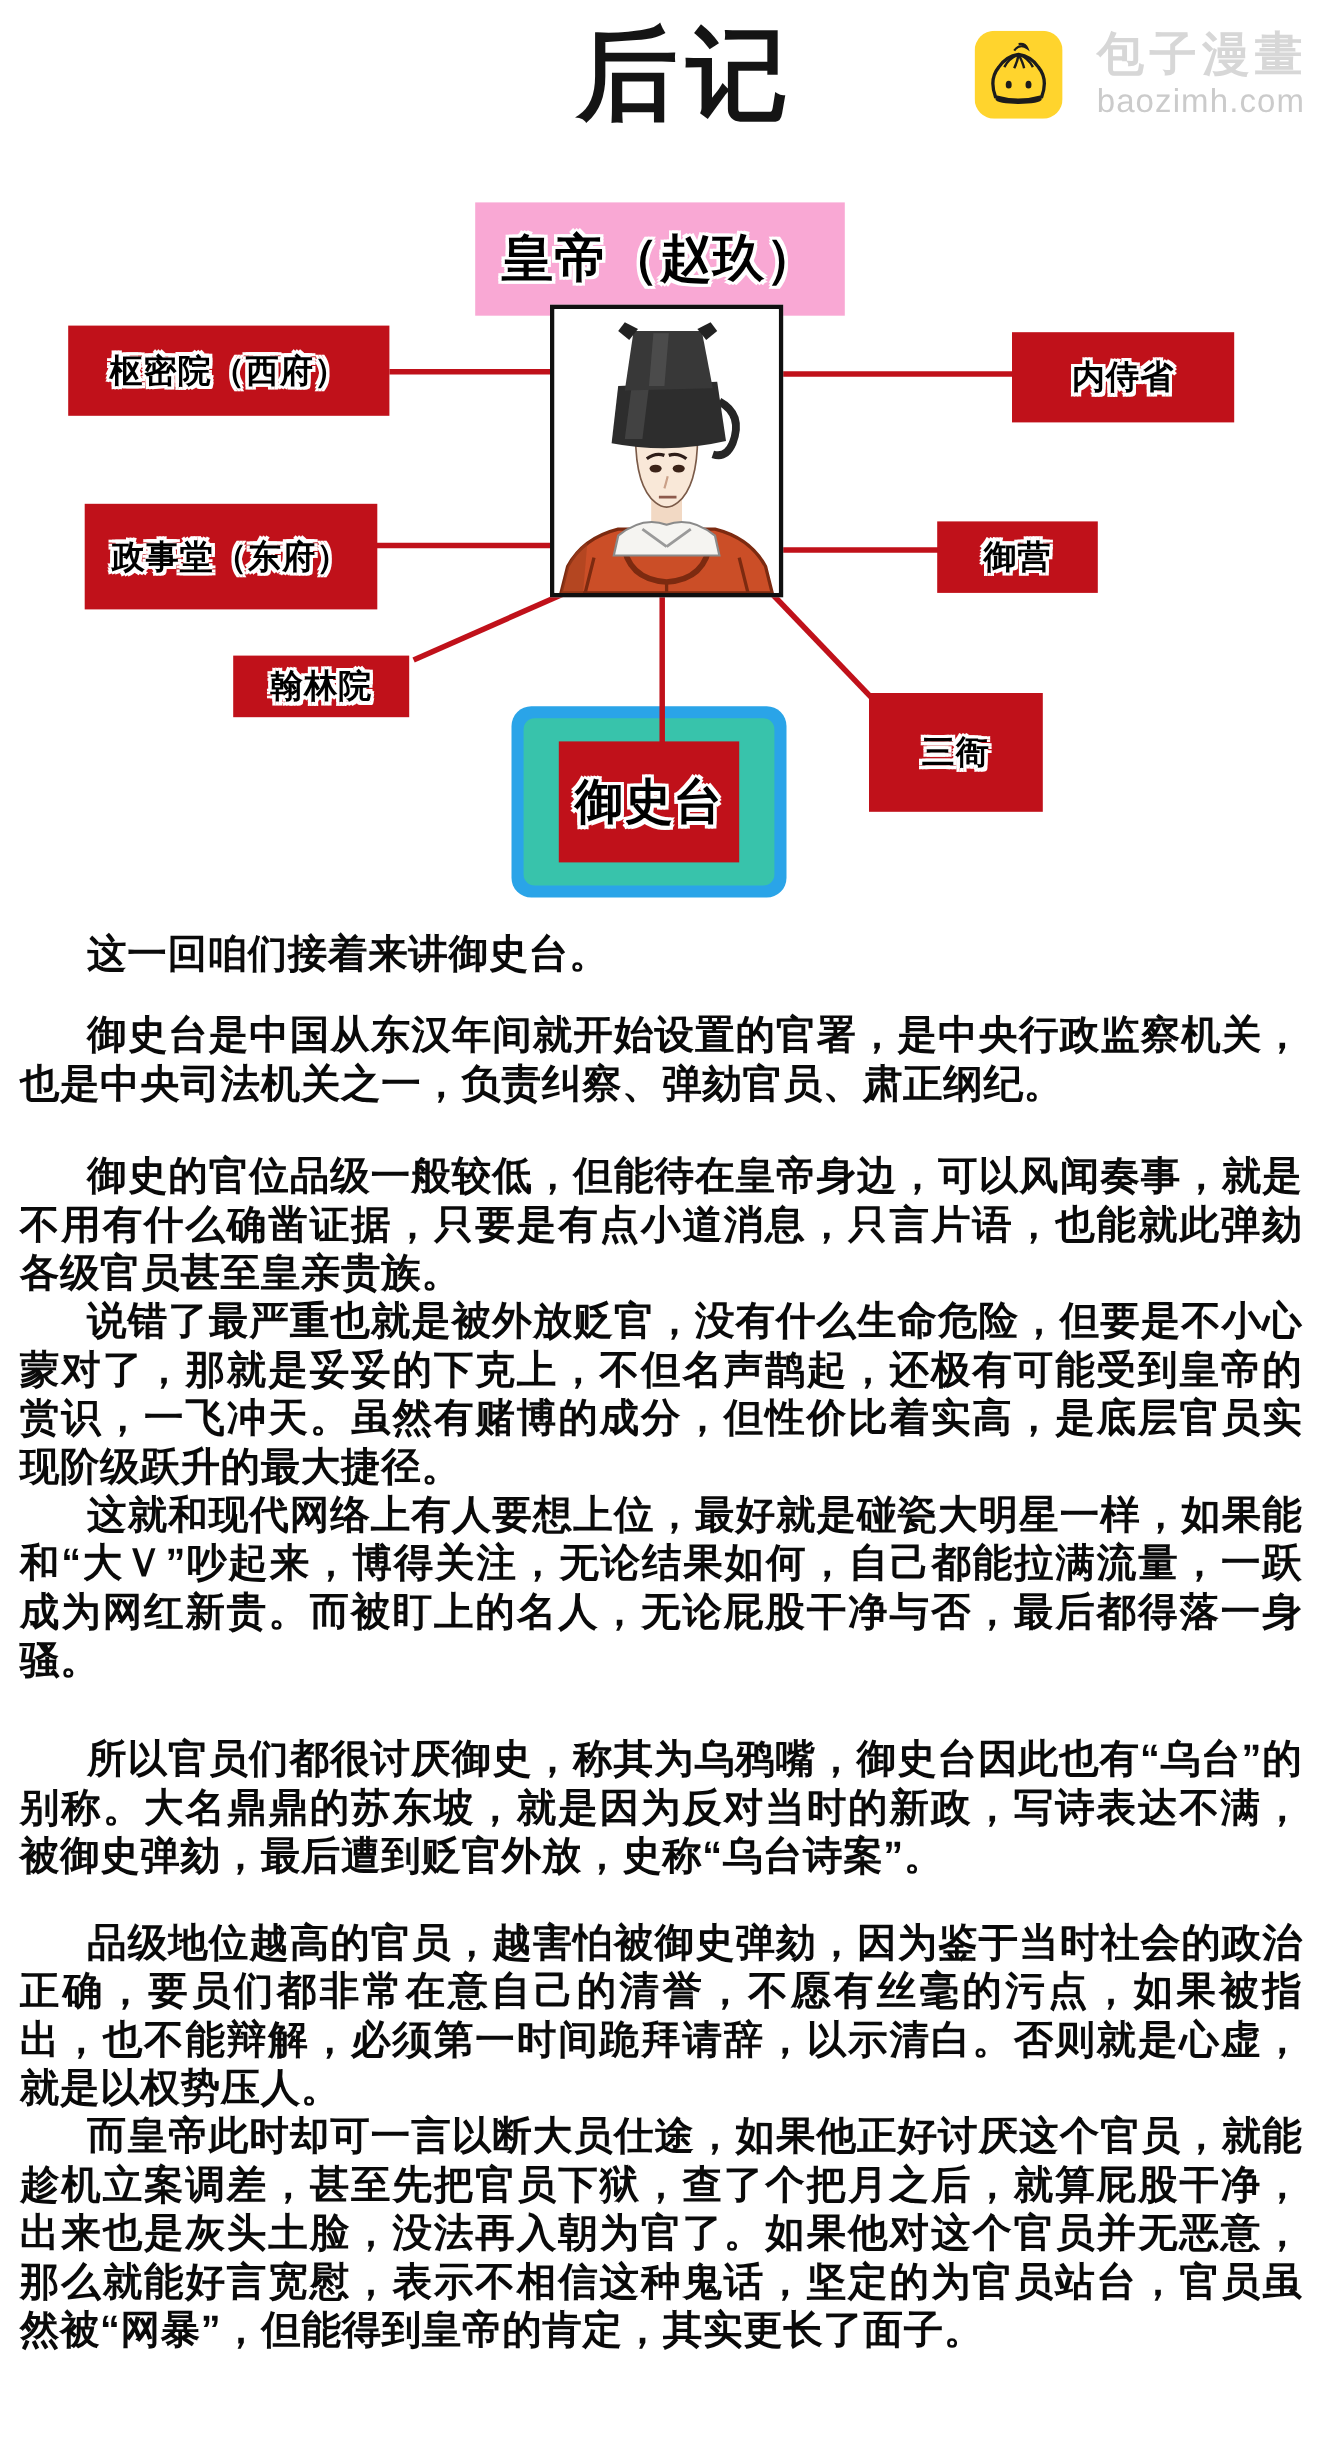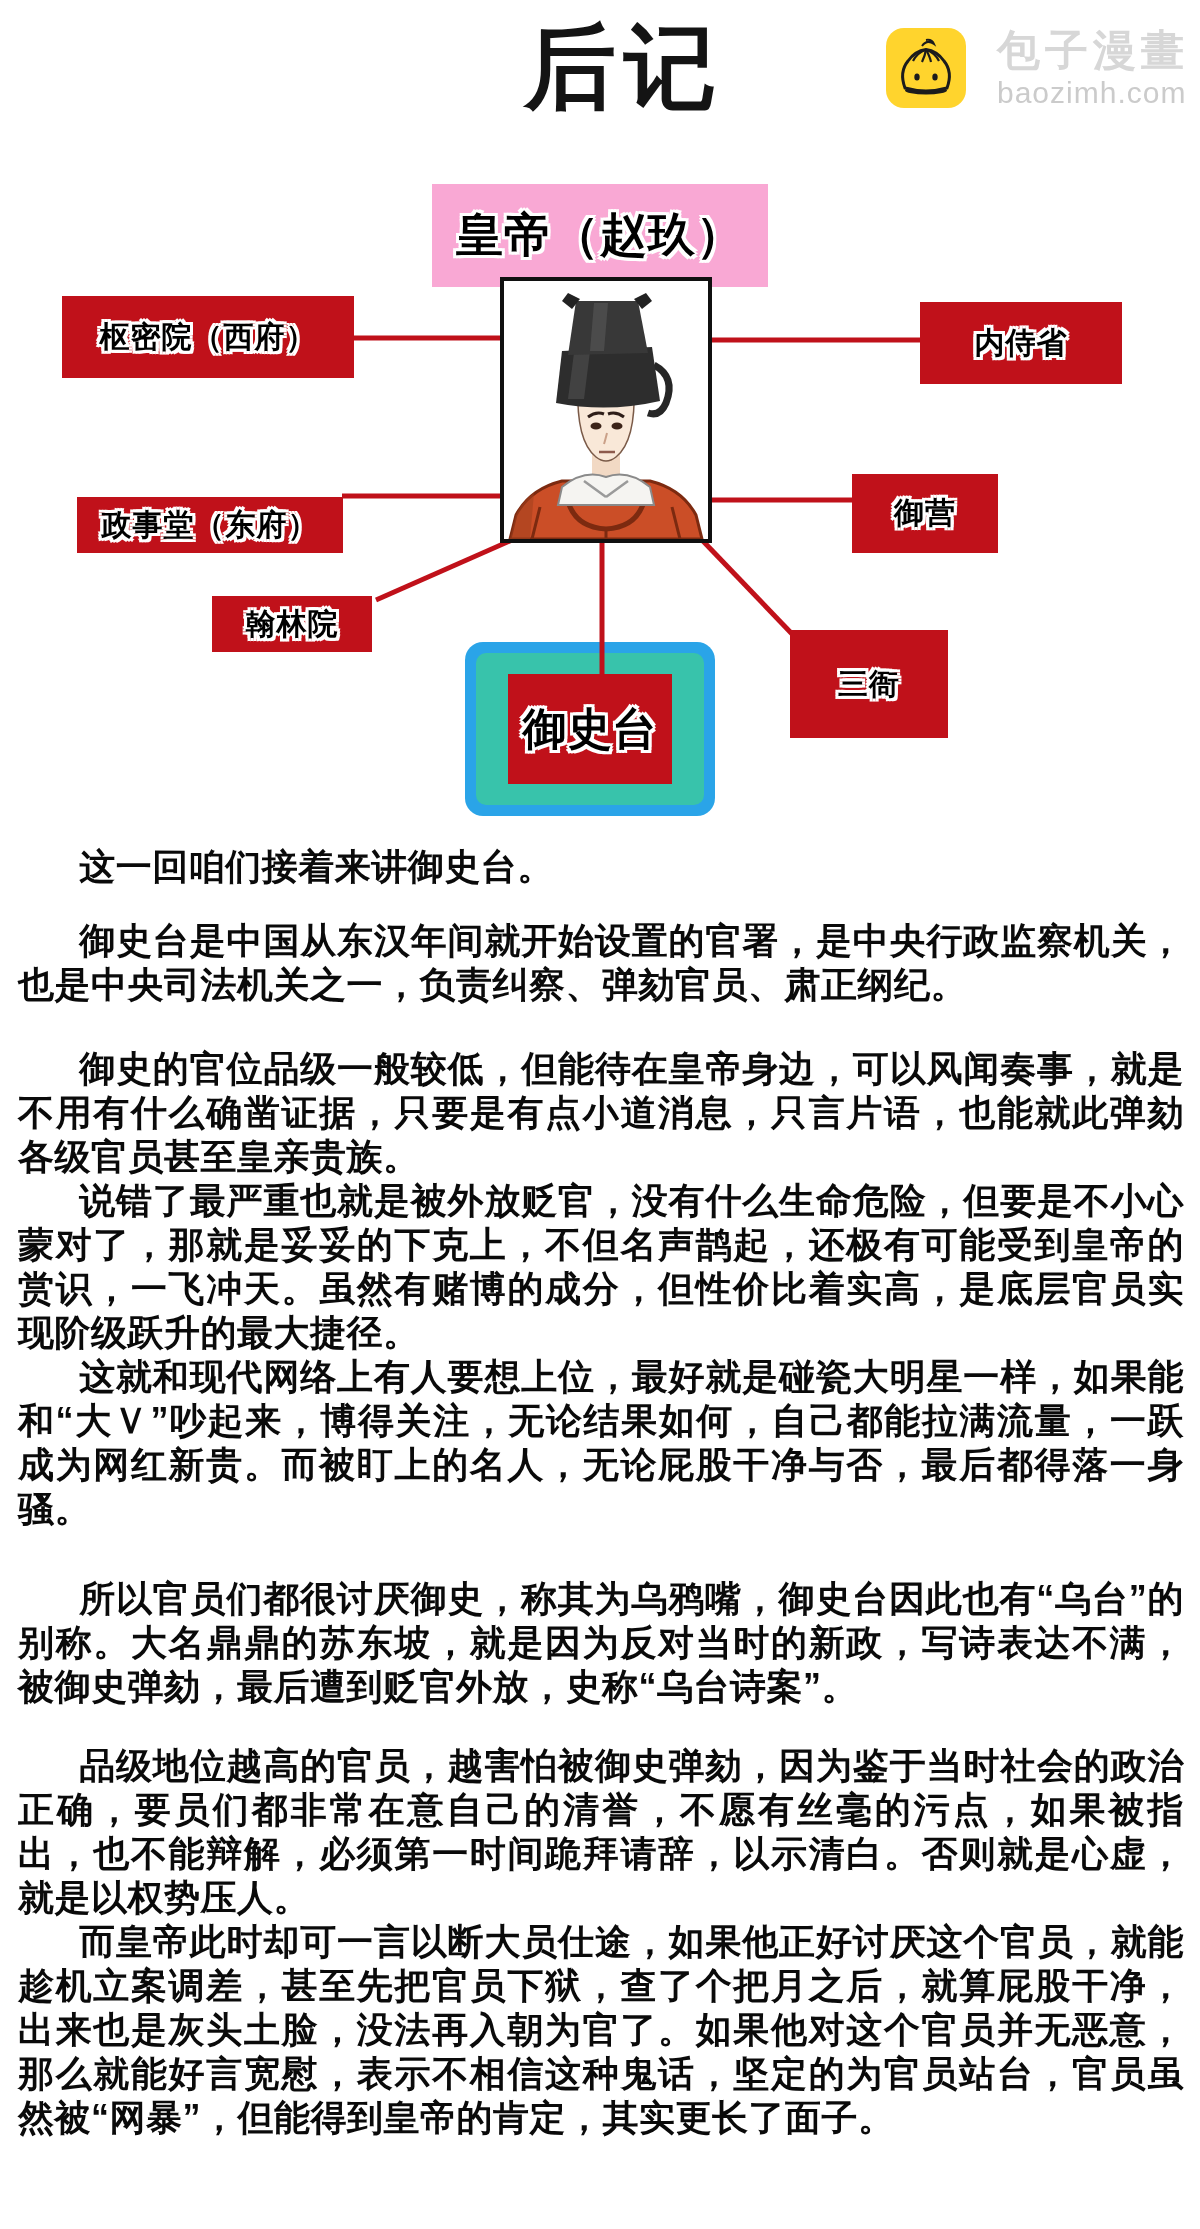--- a/index.html
+++ b/index.html
@@ -28,24 +28,24 @@
     font-size:30px; letter-spacing:1px; white-space:nowrap;
   }
   .outline-text {
     text-shadow:
       -3px -3px 0 #fff, 0 -3px 0 #fff, 3px -3px 0 #fff,
       -3px  0   0 #fff, 3px  0   0 #fff,
       -3px  3px 0 #fff, 0  3px 0 #fff, 3px 3px 0 #fff;
   }
   .root-node { left:432px; top:184px; width:336px; height:103px; background:#f9a8d4; font-size:47px; }
   .node-shumiyuan   { left:62px;  top:296px; width:292px; height:82px; }
-  .node-zhengshitang{ left:77px;  top:458px; width:266px; height:56px;margin-top:39px; }
+  .node-zhengshitang{ left:77px;  top:458px; width:266px; height:96px; }
   .node-hanlinyuan  { left:212px; top:596px; width:160px; height:56px; }
   .node-neishisheng { left:920px; top:302px; width:202px; height:82px; }
-  .node-yuying      { left:852px; top:474px; width:146px; height:79px; }
+  .node-yuying      { left:852px; top:474px; width:146px; height:65px; }
   .node-sanya       { left:790px; top:630px; width:158px; height:108px; }
   .node-yushitai    { left:508px; top:674px; width:164px; height:110px; font-size:44px; }
 
   .hl-outer { position:absolute; left:465px; top:642px; width:250px; height:174px;
               background:#2aa4e8; border-radius:18px; }
   .hl-inner { position:absolute; left:11px; top:11px; right:11px; bottom:11px;
               background:#38c3ab; border-radius:10px; }
 
   .portrait-frame {
     position:absolute; left:500px; top:277px; width:212px; height:266px;

